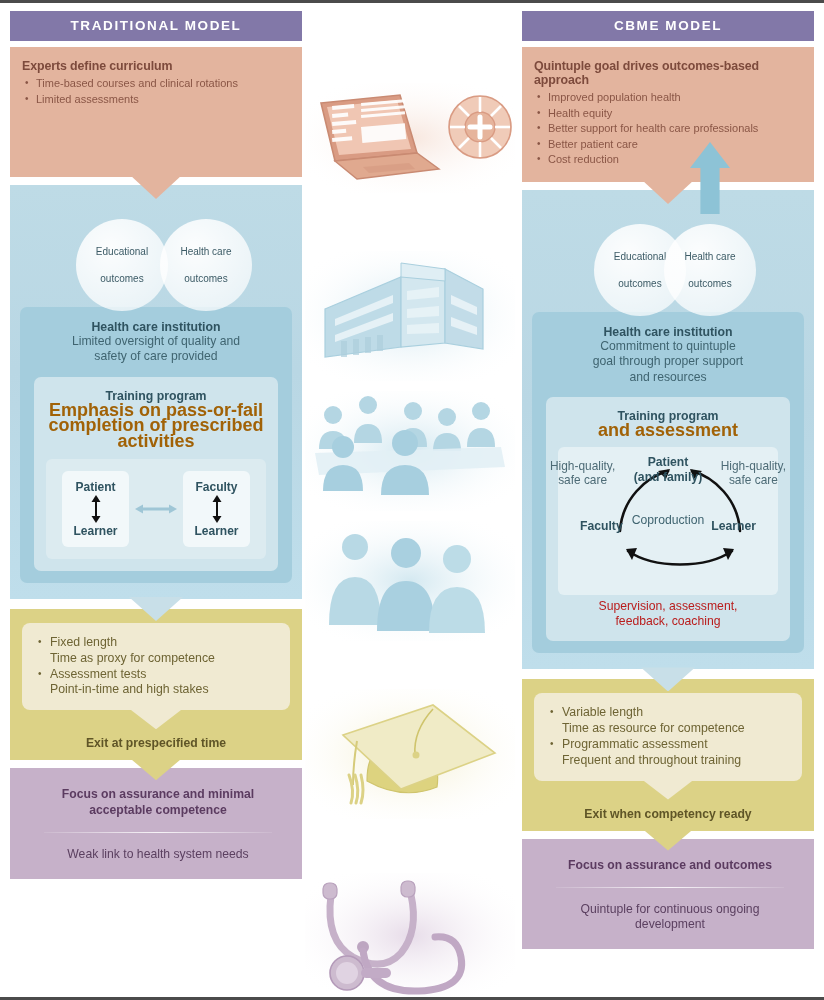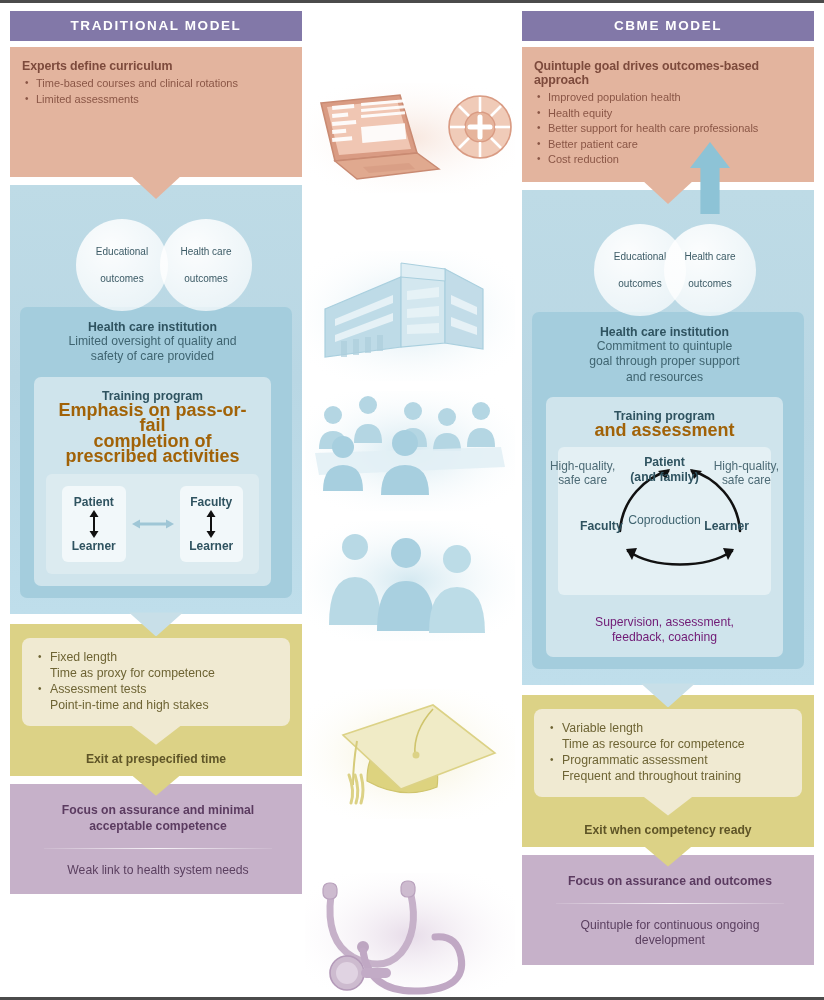--- a/index.html
+++ b/index.html
@@ -119,21 +119,21 @@
   .venn .circle span { display: block; }
   .venn .c1 { left: 56px; }
   .venn .c2 { left: 140px; }
   .venn.narrow .c1 { left: 62px; }
   .venn.narrow .c2 { left: 132px; }
 
   .inst {
     margin-top: 8px;
     background: #a4cddd;
     border-radius: 7px;
-    padding: 13px 21px 12px 14px;
+    padding: 13px 14px 12px 14px;
     text-align: center;
   }
   .inst .h { font-weight: bold; font-size: 12.3px; color: #2f5360; }
   .inst .d { font-size: 12.2px; color: #3f6470; line-height: 15.4px; }
 
   .prog {
     margin-top: 12px;
     background: #cfe4ec;
     border-radius: 7px;
     padding: 12px 12px 12px 12px;
@@ -175,23 +175,23 @@
   .cycle .copro    { left: 50%; transform: translateX(-50%); top: 66px; font-size: 12.2px; color: #3f6470; }
   .cycle svg { position: absolute; left: 0; top: 0; }
 
   .cycle-side {
     position: absolute; top: 12px;
     font-size: 11.9px; color: #4d6b76; line-height: 14.6px; text-align: center;
   }
   .cycle-side.l { left: -8px; }
   .cycle-side.r { right: -8px; }
   .cycle-bottom {
-    margin-top: 20px;
-    text-align: center;
-    font-size: 12.2px; color: #701a75; line-height: 15.4px;
+    margin-top: 4px;
+    text-align: center;
+    font-size: 12.2px; color: #b91c1c; line-height: 15.4px;
   }
 
   
   .yellow {
     position: relative;
     margin-top: 10px;
     background: #dcd286;
     padding: 14px 12px 10px 12px;
   }
   .yellow .inner {

